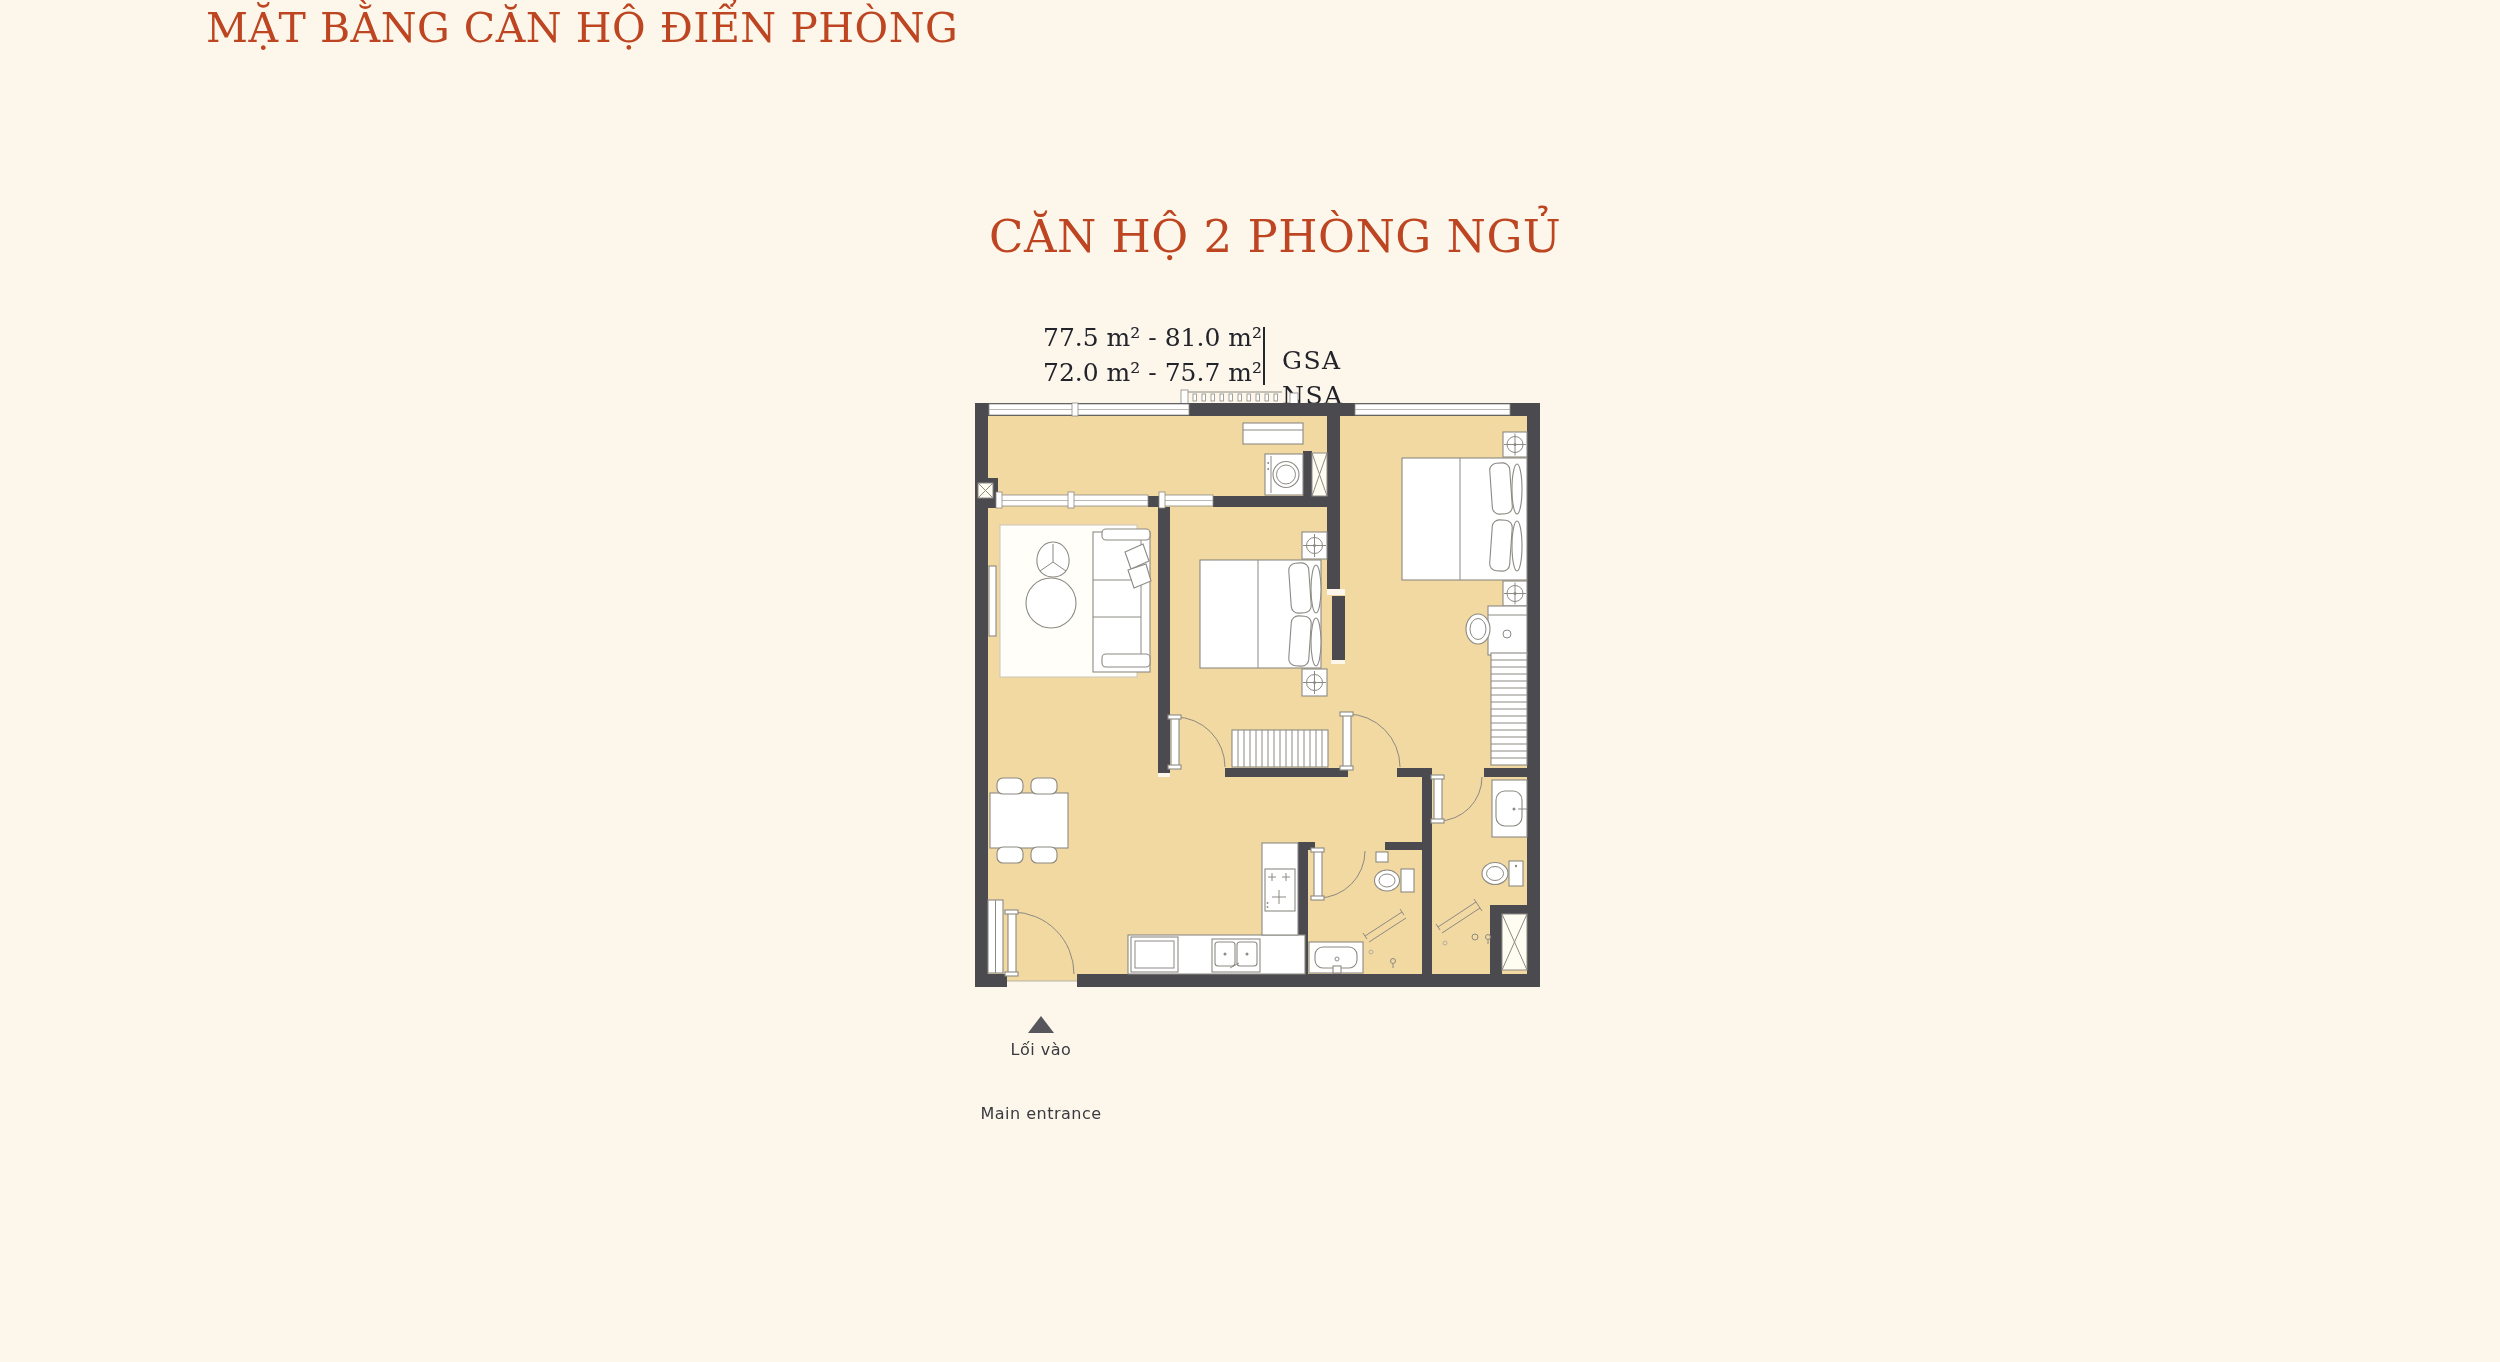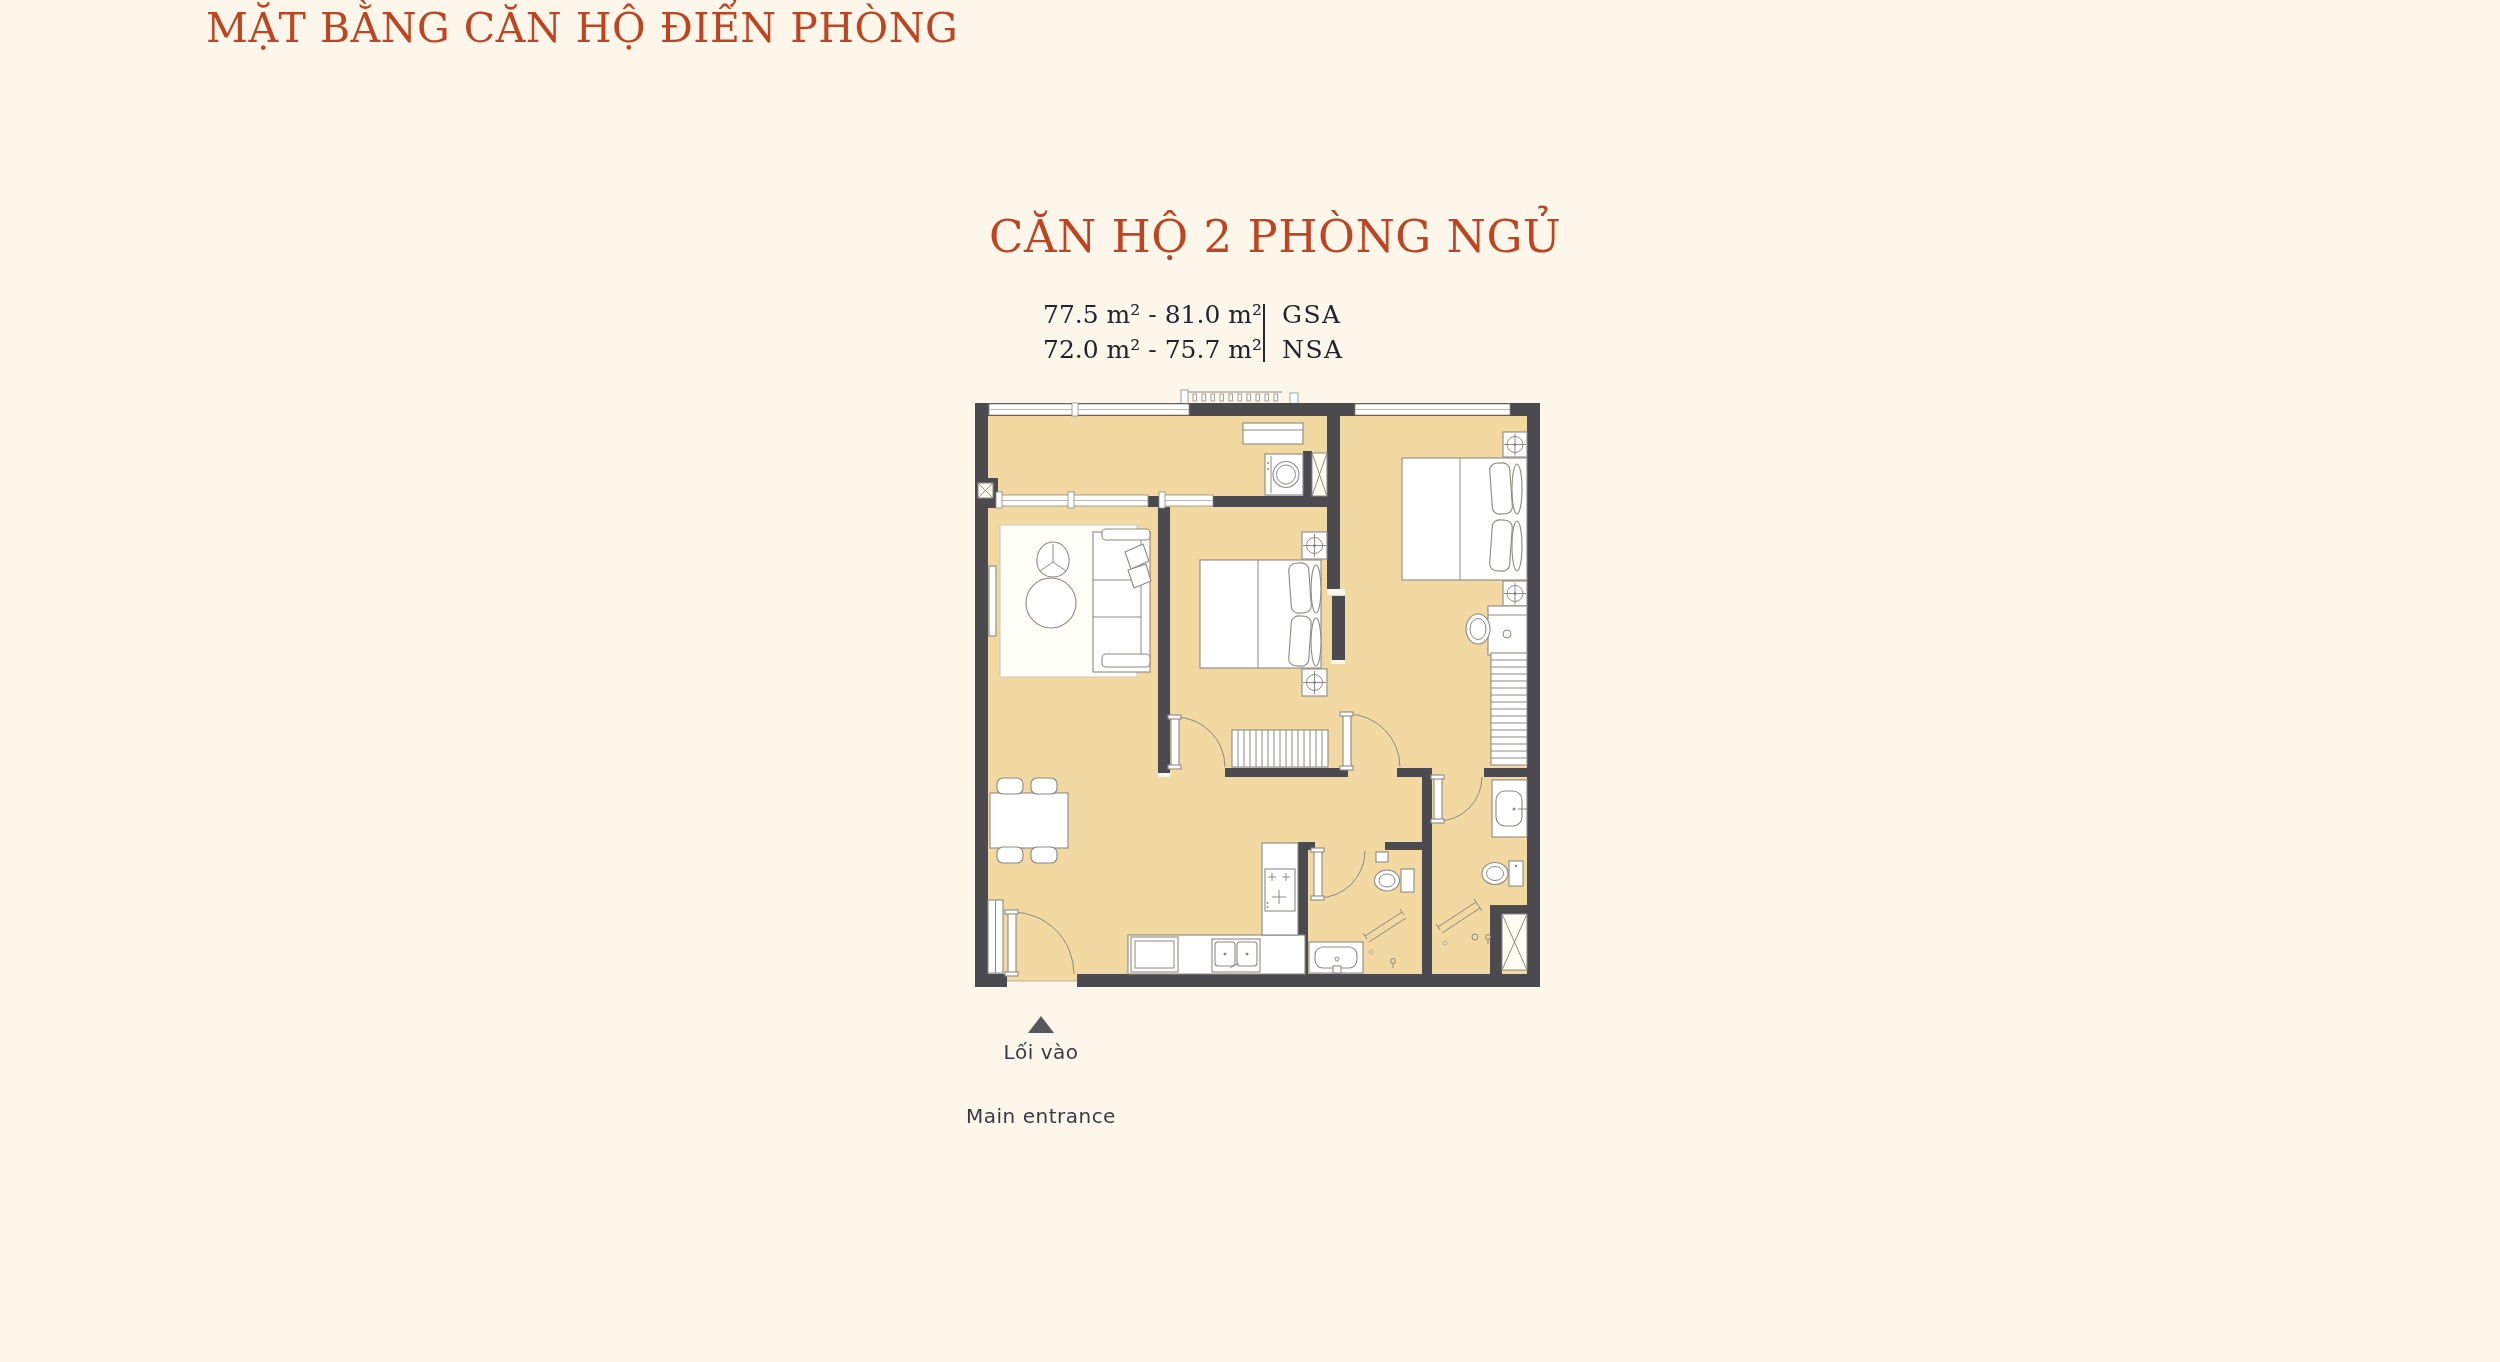--- a/index.html
+++ b/index.html
@@ -15,29 +15,29 @@
   .unit-name{
     position:absolute;left:989px;top:210px;width:400px;text-align:center;
     font-size:45px;letter-spacing:0.5px;color:#BE4521;white-space:nowrap;
   }
   .area-block{
     position:absolute;left:1043px;top:297px;display:flex;align-items:center;
     color:#23232C;
   }
   .area-values{width:205px;text-align:right;font-size:25px;line-height:35px;white-space:nowrap;}
   .area-divider{width:2px;height:58px;background:#26262E;margin:2px 17px 0 15px;}
-  .area-labels{font-size:25px;line-height:35px;letter-spacing:1.5px;}
+  .area-labels{font-size:25px;line-height:35px;letter-spacing:1.5px;margin-top:46px;}
   .entrance-tri{
     position:absolute;left:1028px;top:1016px;width:0;height:0;
     border-left:13px solid transparent;border-right:13px solid transparent;
     border-bottom:17px solid #56565C;
   }
   .entrance-label{
     position:absolute;width:260px;left:911px;text-align:center;
-    font-family:"DejaVu Sans", sans-serif;font-size:20px;color:#3A3A42;letter-spacing:0.5px;
+    font-family:"DejaVu Sans", sans-serif;font-size:16px;color:#3A3A42;letter-spacing:0.5px;
   }
   .entrance-vi{top:1040px;}
   .entrance-en{top:1104px;}
   #plan{position:absolute;left:975px;top:389px;}
   
   .wall{fill:#4B4B4F;}
   .cap{fill:#FCF7EA;}
   .furn{fill:#FFFFFF;stroke:#8C8A83;stroke-width:1.1;}
   .rug{fill:#FFFEF9;stroke:#C9C6BB;stroke-width:1;}
   .ln{stroke:#8C8A83;stroke-width:1;fill:none;}

